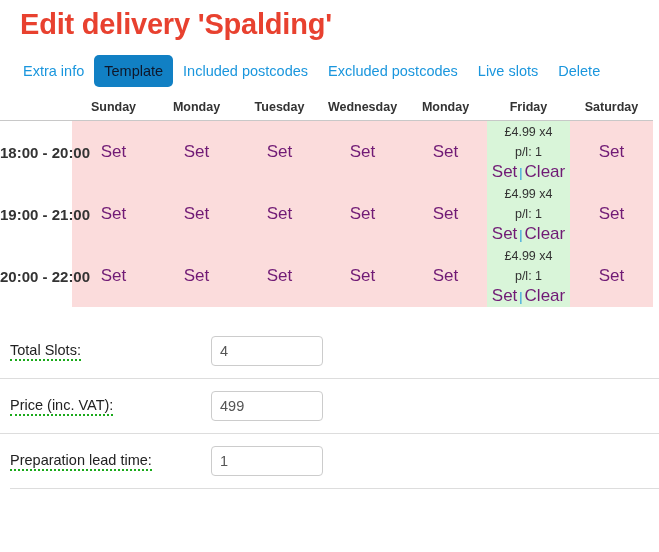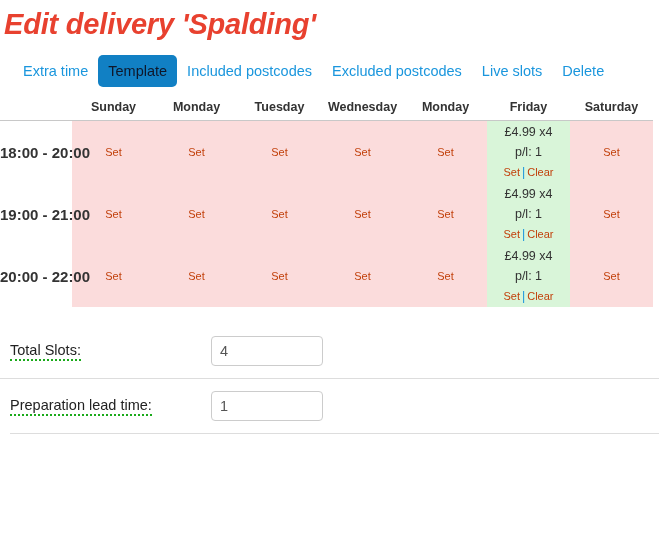--- a/index.html
+++ b/index.html
@@ -12,27 +12,26 @@
     height: 552px;
     overflow: hidden;
     font-family: "Liberation Sans", sans-serif;
     color: #333333;
     -webkit-font-smoothing: antialiased;
   }
 
   
   .page-title {
     margin: 0;
-    padding: 6px 0 0 4px;
+    padding: 6px 0 0 20px;
     font-size: 29px;
     line-height: 36px;
     font-weight: bold;
     color: #e8412f;
     letter-spacing: -0.2px;
-    font-style: italic;
   }
 
   
   .tabs {
     margin: 13px 0 0 0;
     padding: 0 0 0 13px;
     list-style: none;
     display: flex;
     align-items: center;
     white-space: nowrap;
@@ -90,24 +89,24 @@
     color: #333333;
     background: #ffffff;
     text-align: left;
     padding-left: 8px;
     white-space: nowrap;
   }
   td.slot-empty { background: #fbdcdc; }
   td.slot-set   { background: #d9f5d9; }
 
   .cell-link {
-    color: #c2410c;
+    color: #701a75;
     text-decoration: none;
     cursor: pointer;
-    font-size: 11px;
+    font-size: 17px;
   }
   .cell-lines {
     display: flex;
     flex-direction: column;
     align-items: center;
     justify-content: center;
     gap: 6px;
     line-height: 14px;
   }
   .cell-line { color: #333333; font-size: 12.5px; white-space: nowrap; }
@@ -161,21 +160,21 @@
     margin-left: 10px;
     margin-right: 0;
   }
 </style>
 </head>
 <body>
 
 <h1 class="page-title">Edit delivery 'Spalding'</h1>
 
 <nav class="tabs" id="tab-nav">
-    <a class="tab">Extra time</a>
+    <a class="tab">Extra info</a>
     <a class="tab active">Template</a>
     <a class="tab">Included postcodes</a>
     <a class="tab">Excluded postcodes</a>
     <a class="tab">Live slots</a>
     <a class="tab">Delete</a>
   </nav>
 
 <div class="schedule-wrap">
   <table class="schedule">
     <colgroup>
@@ -252,17 +251,21 @@
       </tbody>
   </table>
 </div>
 
 <div class="form-area" id="form-area">
     <div class="form-row">
       <div class="label-cell"><span class="form-label">Total Slots:</span></div>
       <input class="form-input" type="text" value="4" style="">
     </div>
     <div class="form-row">
+      <div class="label-cell"><span class="form-label">Price (inc. VAT):</span></div>
+      <input class="form-input" type="text" value="499" style="">
+    </div>
+    <div class="form-row">
       <div class="label-cell"><span class="form-label">Preparation lead time:</span></div>
       <input class="form-input" type="text" value="1" style="">
     </div>
   </div>
 <div class="form-bottom-rule"></div>
 
 </body></html>

